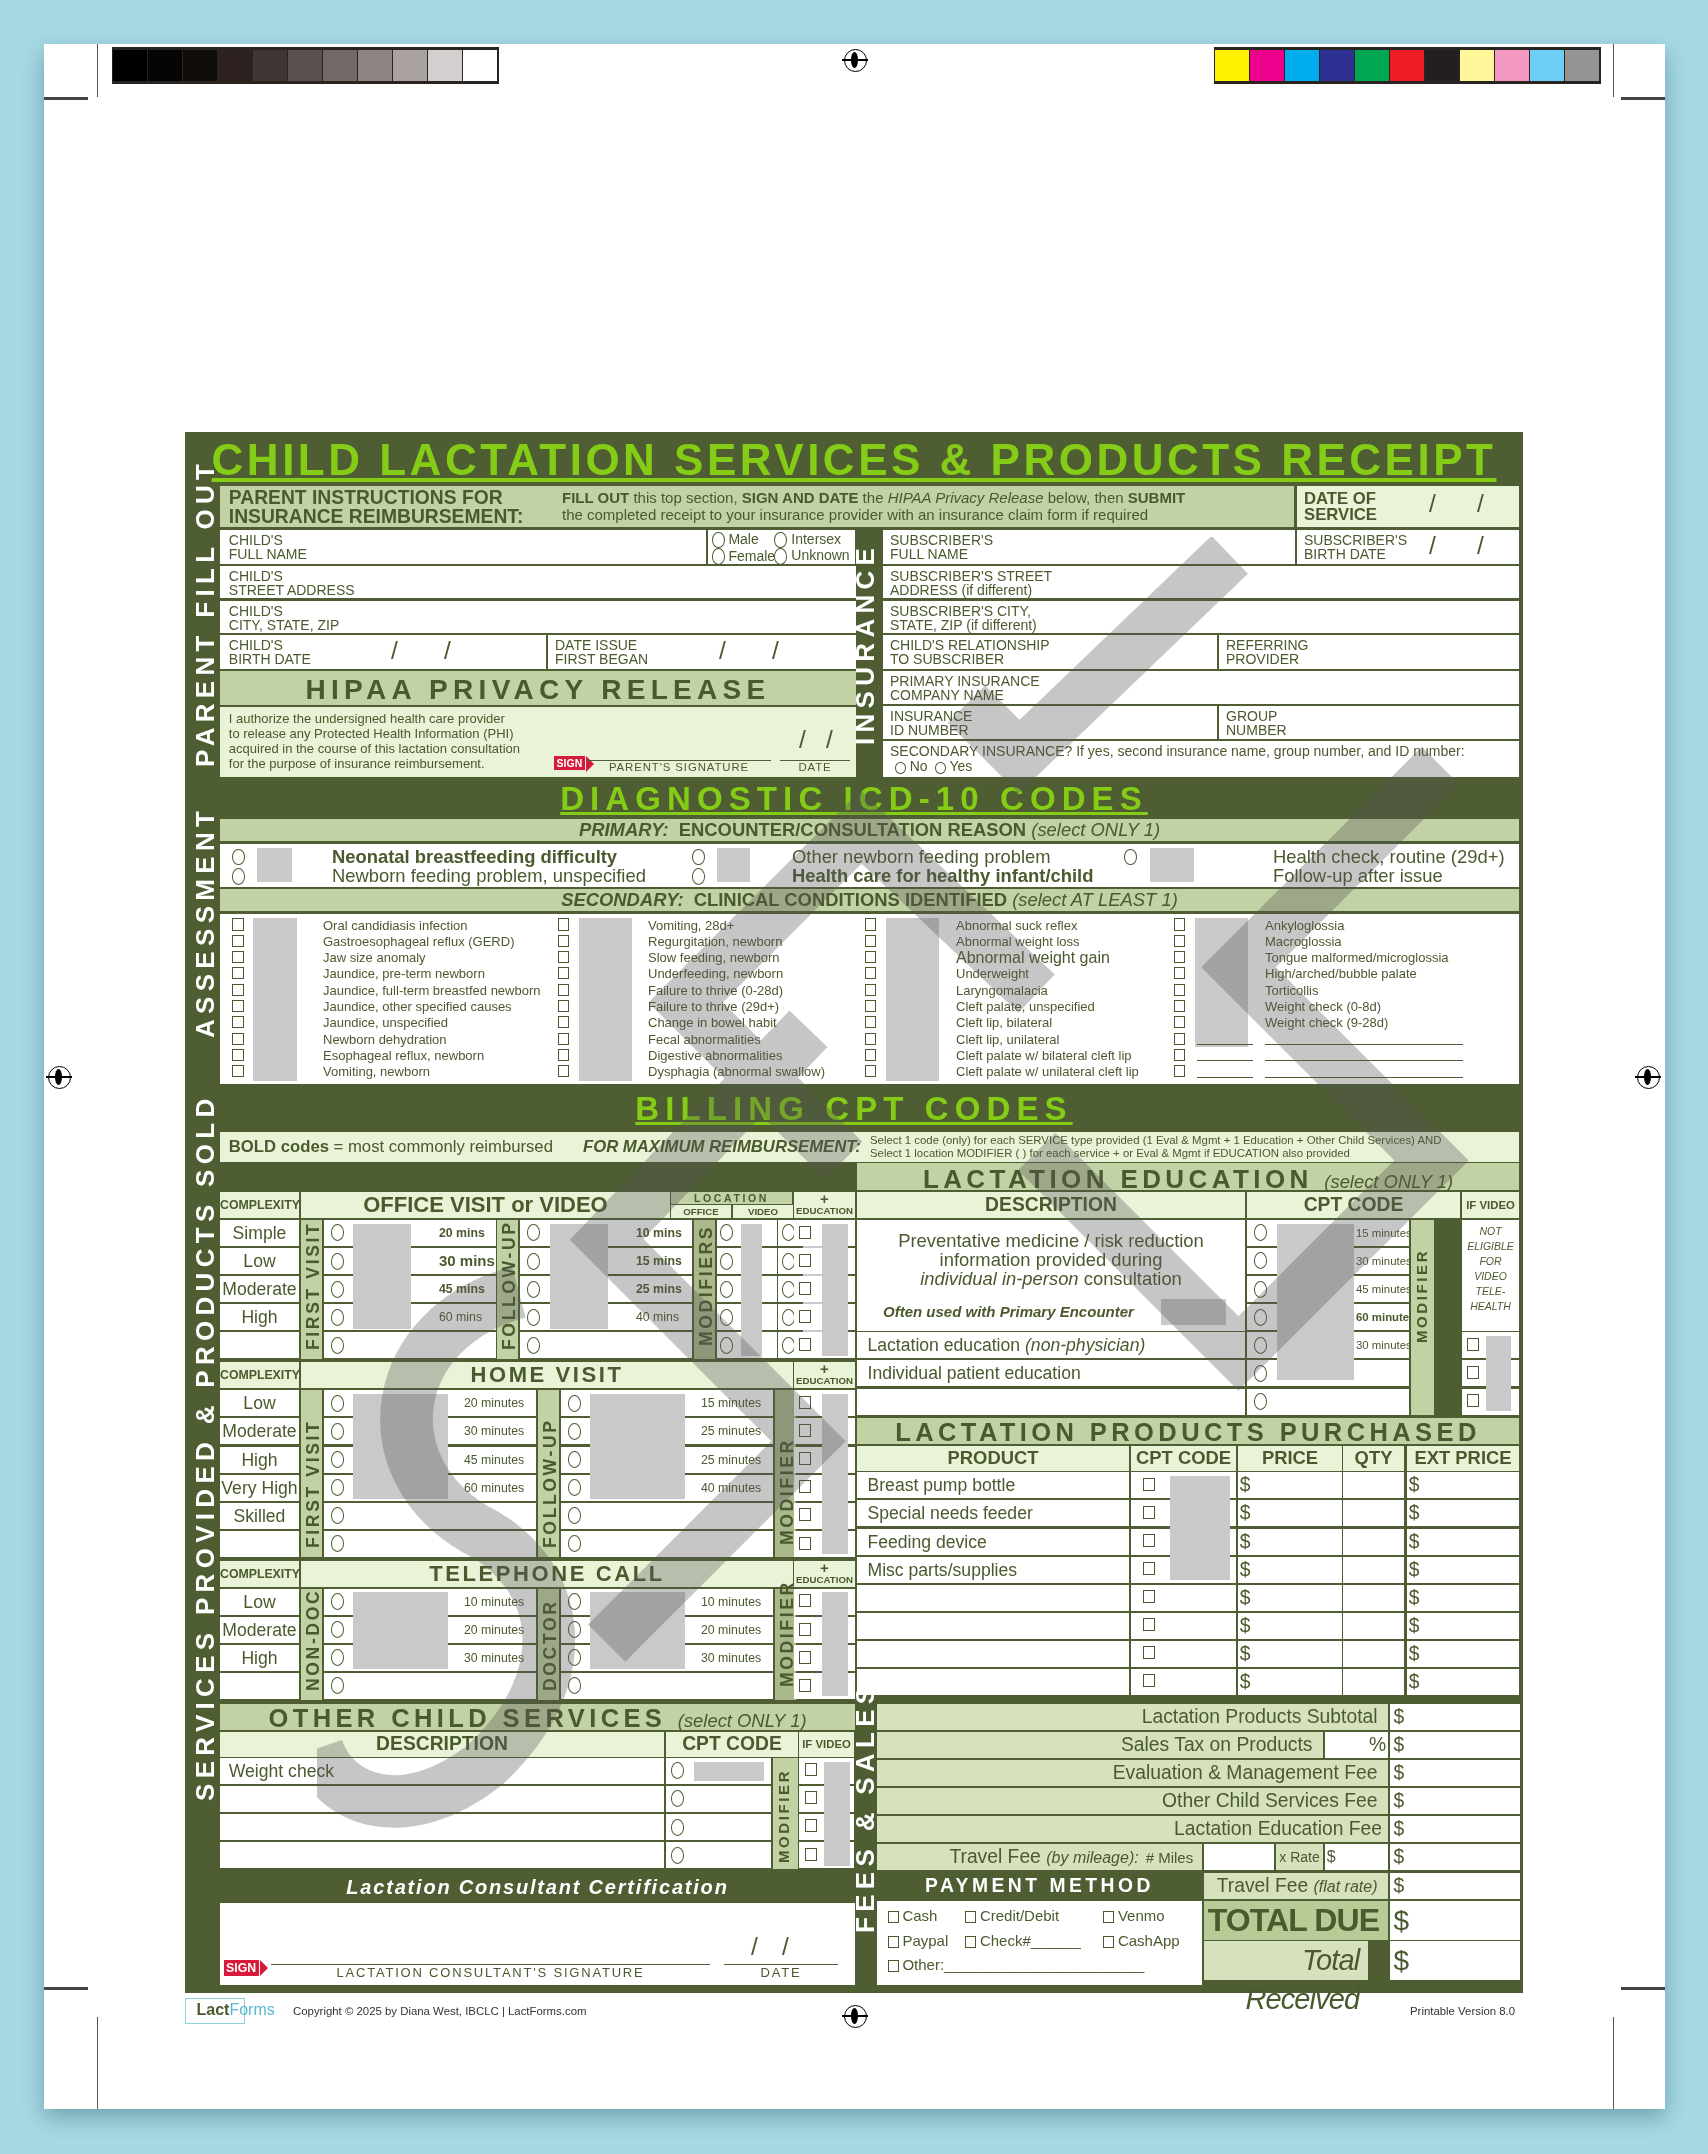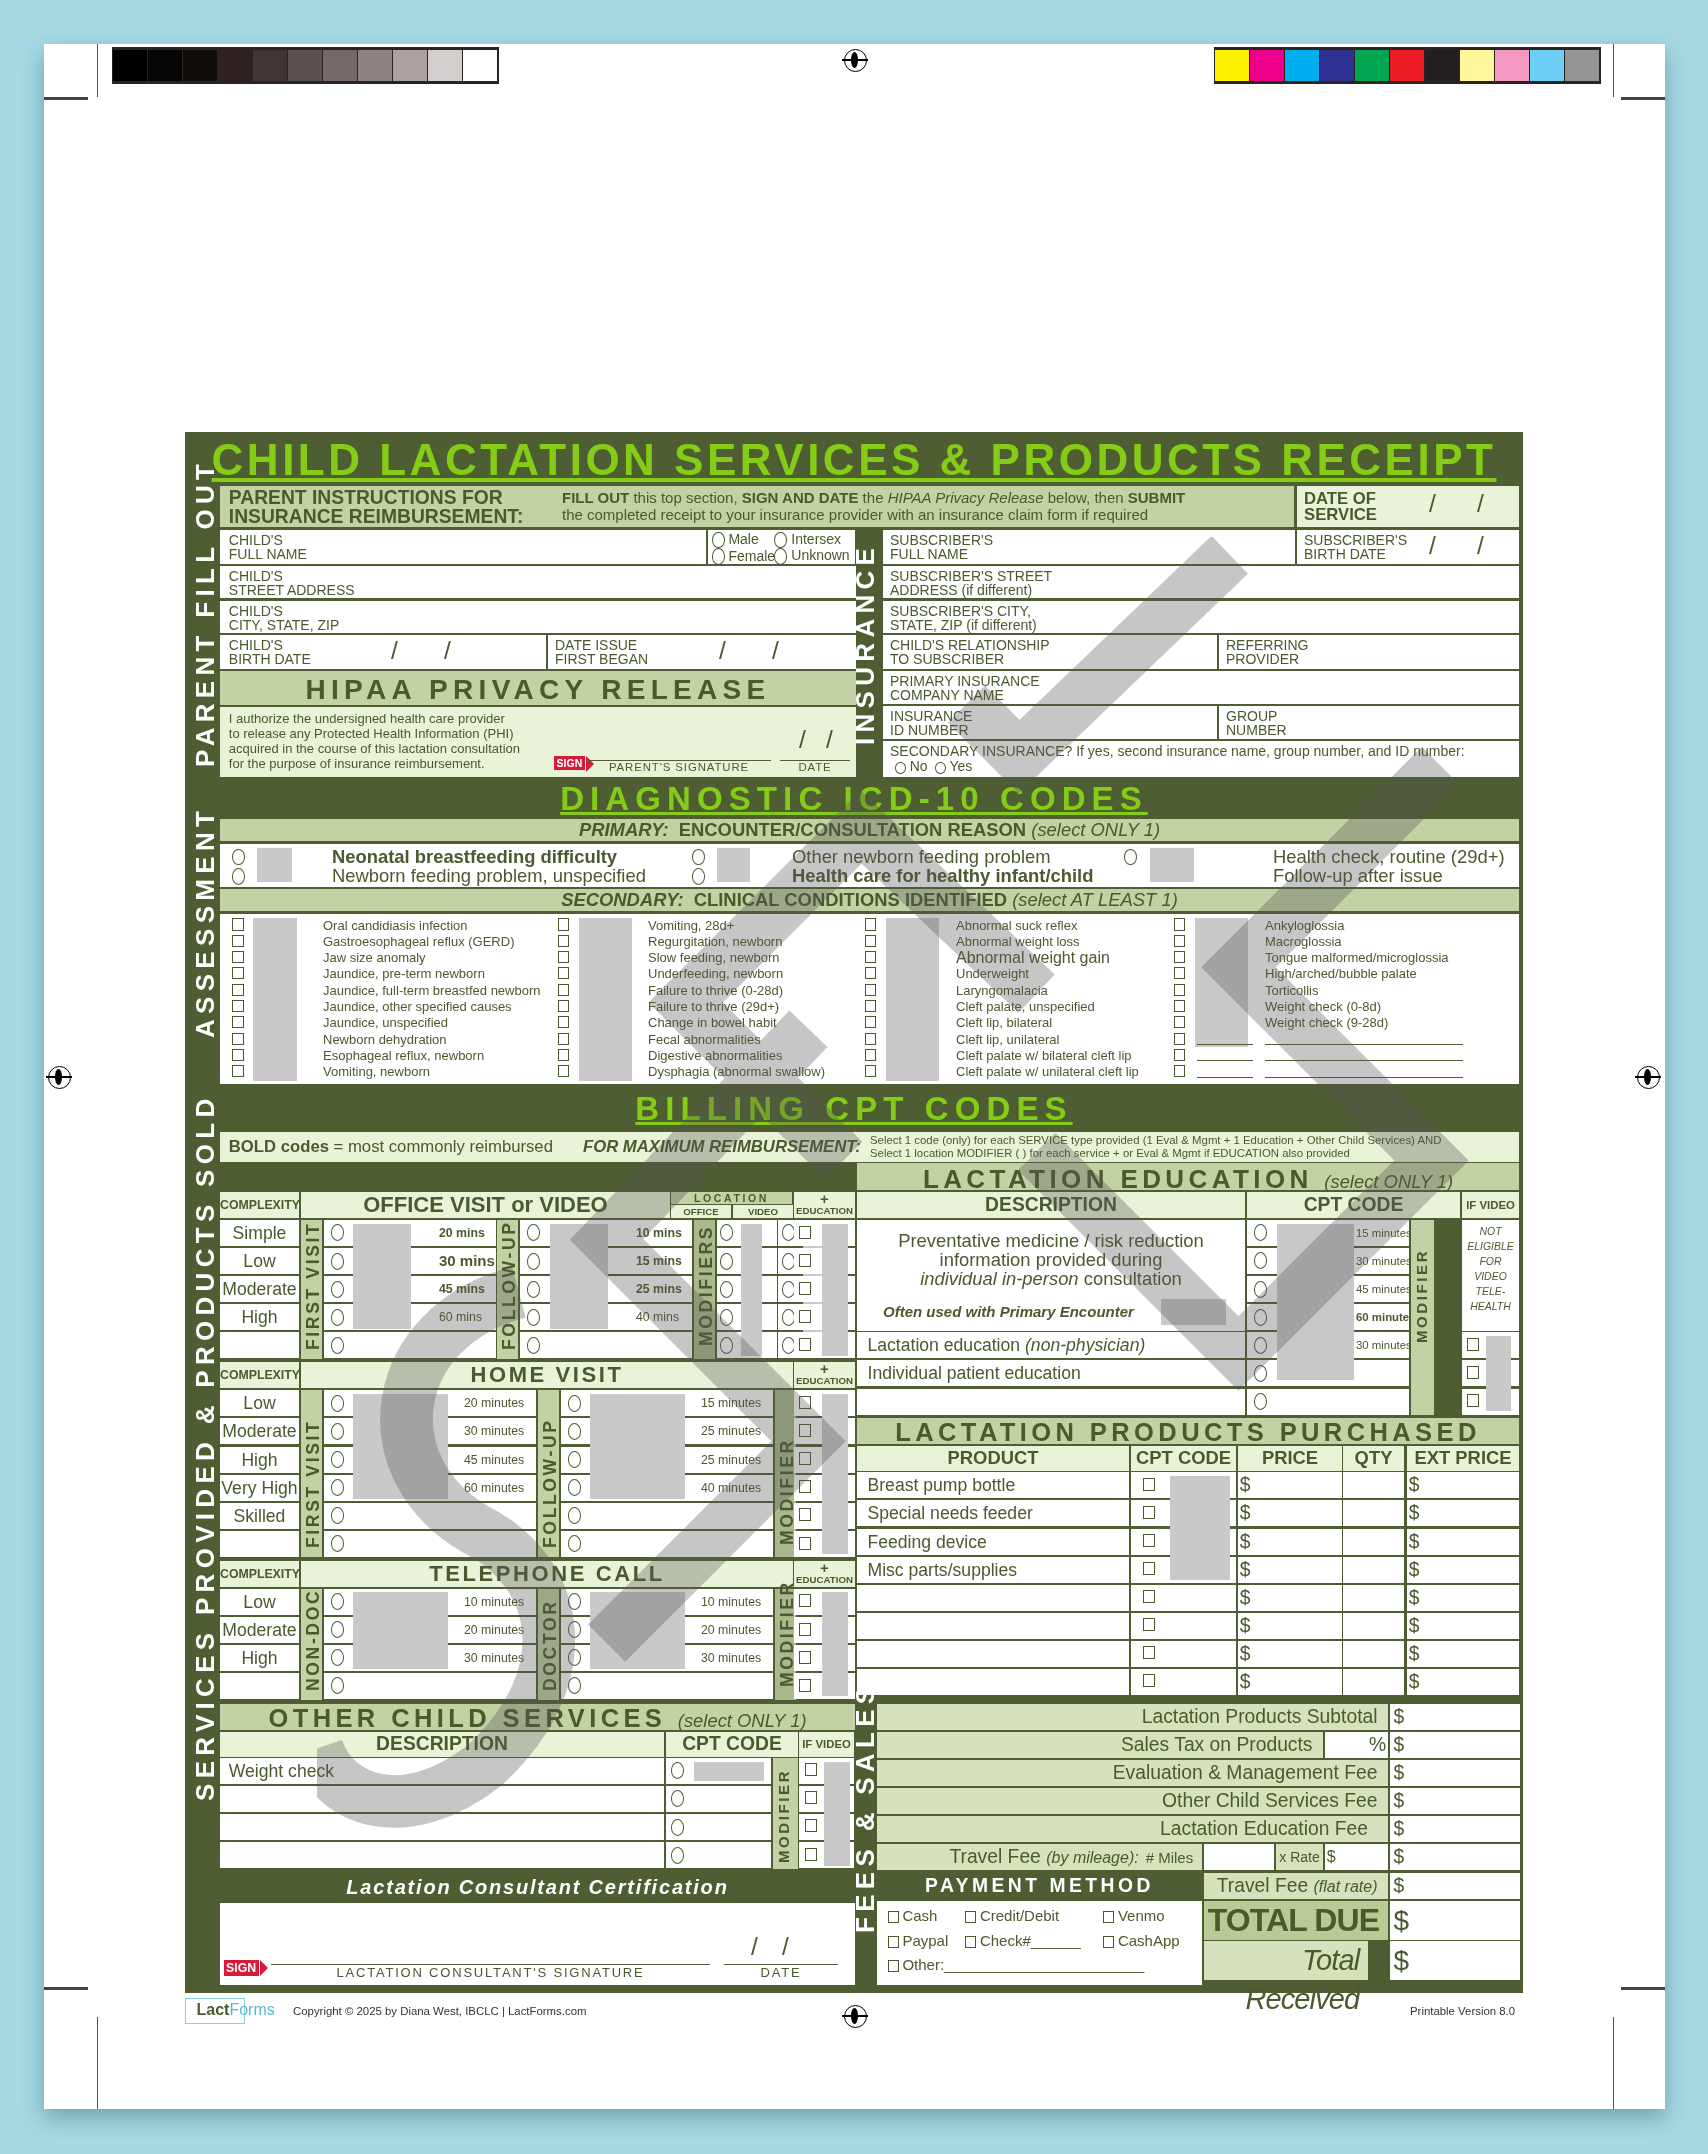--- a/index.html
+++ b/index.html
@@ -740,21 +740,21 @@
   <div id="fees-area" class="abs" style="left:692px;top:1272px;width:643px;height:281px;">
       <div class="lt" style="position: absolute; left: 0px; top: 0px; width: 511px; height: 26px; text-align: right; padding-right: 10.5px; font-size: 19.3px; line-height: 26px; background: rgb(213, 226, 189);"><span>Lactation Products Subtotal</span></div>
       <div class="wh" style="position: absolute; left: 513px; top: 0px; width: 130px; height: 26px; font-size: 19.3px; line-height: 26px; padding-left: 3.5px;">$</div>
       <div class="lt" style="position: absolute; left: 0px; top: 28px; width: 446px; height: 26px; text-align: right; padding-right: 10.5px; font-size: 19.3px; line-height: 26px; background: rgb(213, 226, 189);"><span>Sales Tax on Products</span></div>
       <div class="wh" style="position: absolute; left: 448px; top: 28px; width: 63px; height: 26px; text-align: right; font-size: 19.3px; line-height: 26px; padding-right: 1.8px;">%</div>
       <div class="wh" style="position: absolute; left: 513px; top: 28px; width: 130px; height: 26px; font-size: 19.3px; line-height: 26px; padding-left: 3.5px;">$</div>
       <div class="lt" style="position: absolute; left: 0px; top: 56px; width: 511px; height: 26px; text-align: right; padding-right: 10.5px; font-size: 19.3px; line-height: 26px; background: rgb(213, 226, 189);"><span>Evaluation &amp; Management Fee</span></div>
       <div class="wh" style="position: absolute; left: 513px; top: 56px; width: 130px; height: 26px; font-size: 19.3px; line-height: 26px; padding-left: 3.5px;">$</div>
       <div class="lt" style="position: absolute; left: 0px; top: 84px; width: 511px; height: 26px; text-align: right; padding-right: 10.5px; font-size: 19.3px; line-height: 26px; background: rgb(213, 226, 189);"><span>Other Child Services Fee</span></div>
       <div class="wh" style="position: absolute; left: 513px; top: 84px; width: 130px; height: 26px; font-size: 19.3px; line-height: 26px; padding-left: 3.5px;">$</div>
-      <div class="lt" style="position: absolute; left: 0px; top: 112px; width: 511px; height: 26px; text-align: right; padding-right: 20px; font-size: 19.3px; line-height: 26px; background: rgb(213, 226, 189);"><span>Lactation Education Fee</span></div>
+      <div class="lt" style="position: absolute; left: 0px; top: 112px; width: 511px; height: 26px; text-align: right; padding-right: 6px; font-size: 19.3px; line-height: 26px; background: rgb(213, 226, 189);"><span>Lactation Education Fee</span></div>
       <div class="wh" style="position: absolute; left: 513px; top: 112px; width: 130px; height: 26px; font-size: 19.3px; line-height: 26px; padding-left: 3.5px;">$</div>
       <div style="position: absolute; left: 0px; top: 140px; width: 325px; height: 26px; text-align: right; padding-right: 8.8px; font-size: 19.3px; line-height: 26px; background: rgb(213, 226, 189);"><span>Travel Fee </span><i style="font-size: 16px;">(by mileage):</i><span style="font-size: 15px; margin-left: 7px;"># Miles</span></div>
       <div class="wh" style="position: absolute; left: 327px; top: 140px; width: 70px; height: 26px;"></div>
       <div style="position: absolute; left: 399px; top: 140px; width: 47px; height: 26px; background: rgb(213, 226, 189); font-size: 14px; line-height: 26px; text-align: center;">x Rate</div>
       <div class="wh" style="position: absolute; left: 448px; top: 140px; width: 63px; height: 26px; font-size: 16px; line-height: 26px; padding-left: 1.8px;">$</div>
       <div class="wh" style="position: absolute; left: 513px; top: 140px; width: 130px; height: 26px; font-size: 19.3px; line-height: 26px; padding-left: 3.5px;">$</div>
       <div style="position: absolute; left: 0px; top: 169px; width: 325px; height: 26px; color: rgb(255, 255, 255); text-align: center; font-size: 19.3px; font-weight: bold; letter-spacing: 3.5px; line-height: 26px;">PAYMENT METHOD</div>
       <div class="wh" style="position: absolute; left: 0px; top: 197px; width: 325px; height: 84px; font-size: 16px; line-height: 24.6px; padding: 3.5px 8.8px;">
         <div style="position: absolute; left: 10.5px; top: 5.3px; white-space: nowrap; font-size: 15px; line-height: 19.3px;"><span class="check" style="width: 11.4px; height: 12.3px; margin-right: 3.5px;"></span><span>Cash</span></div>
         <div style="position: absolute; left: 88px; top: 5.3px; white-space: nowrap; font-size: 15px; line-height: 19.3px;"><span class="check" style="width: 11.4px; height: 12.3px; margin-right: 3.5px;"></span><span>Credit/Debit</span></div>

